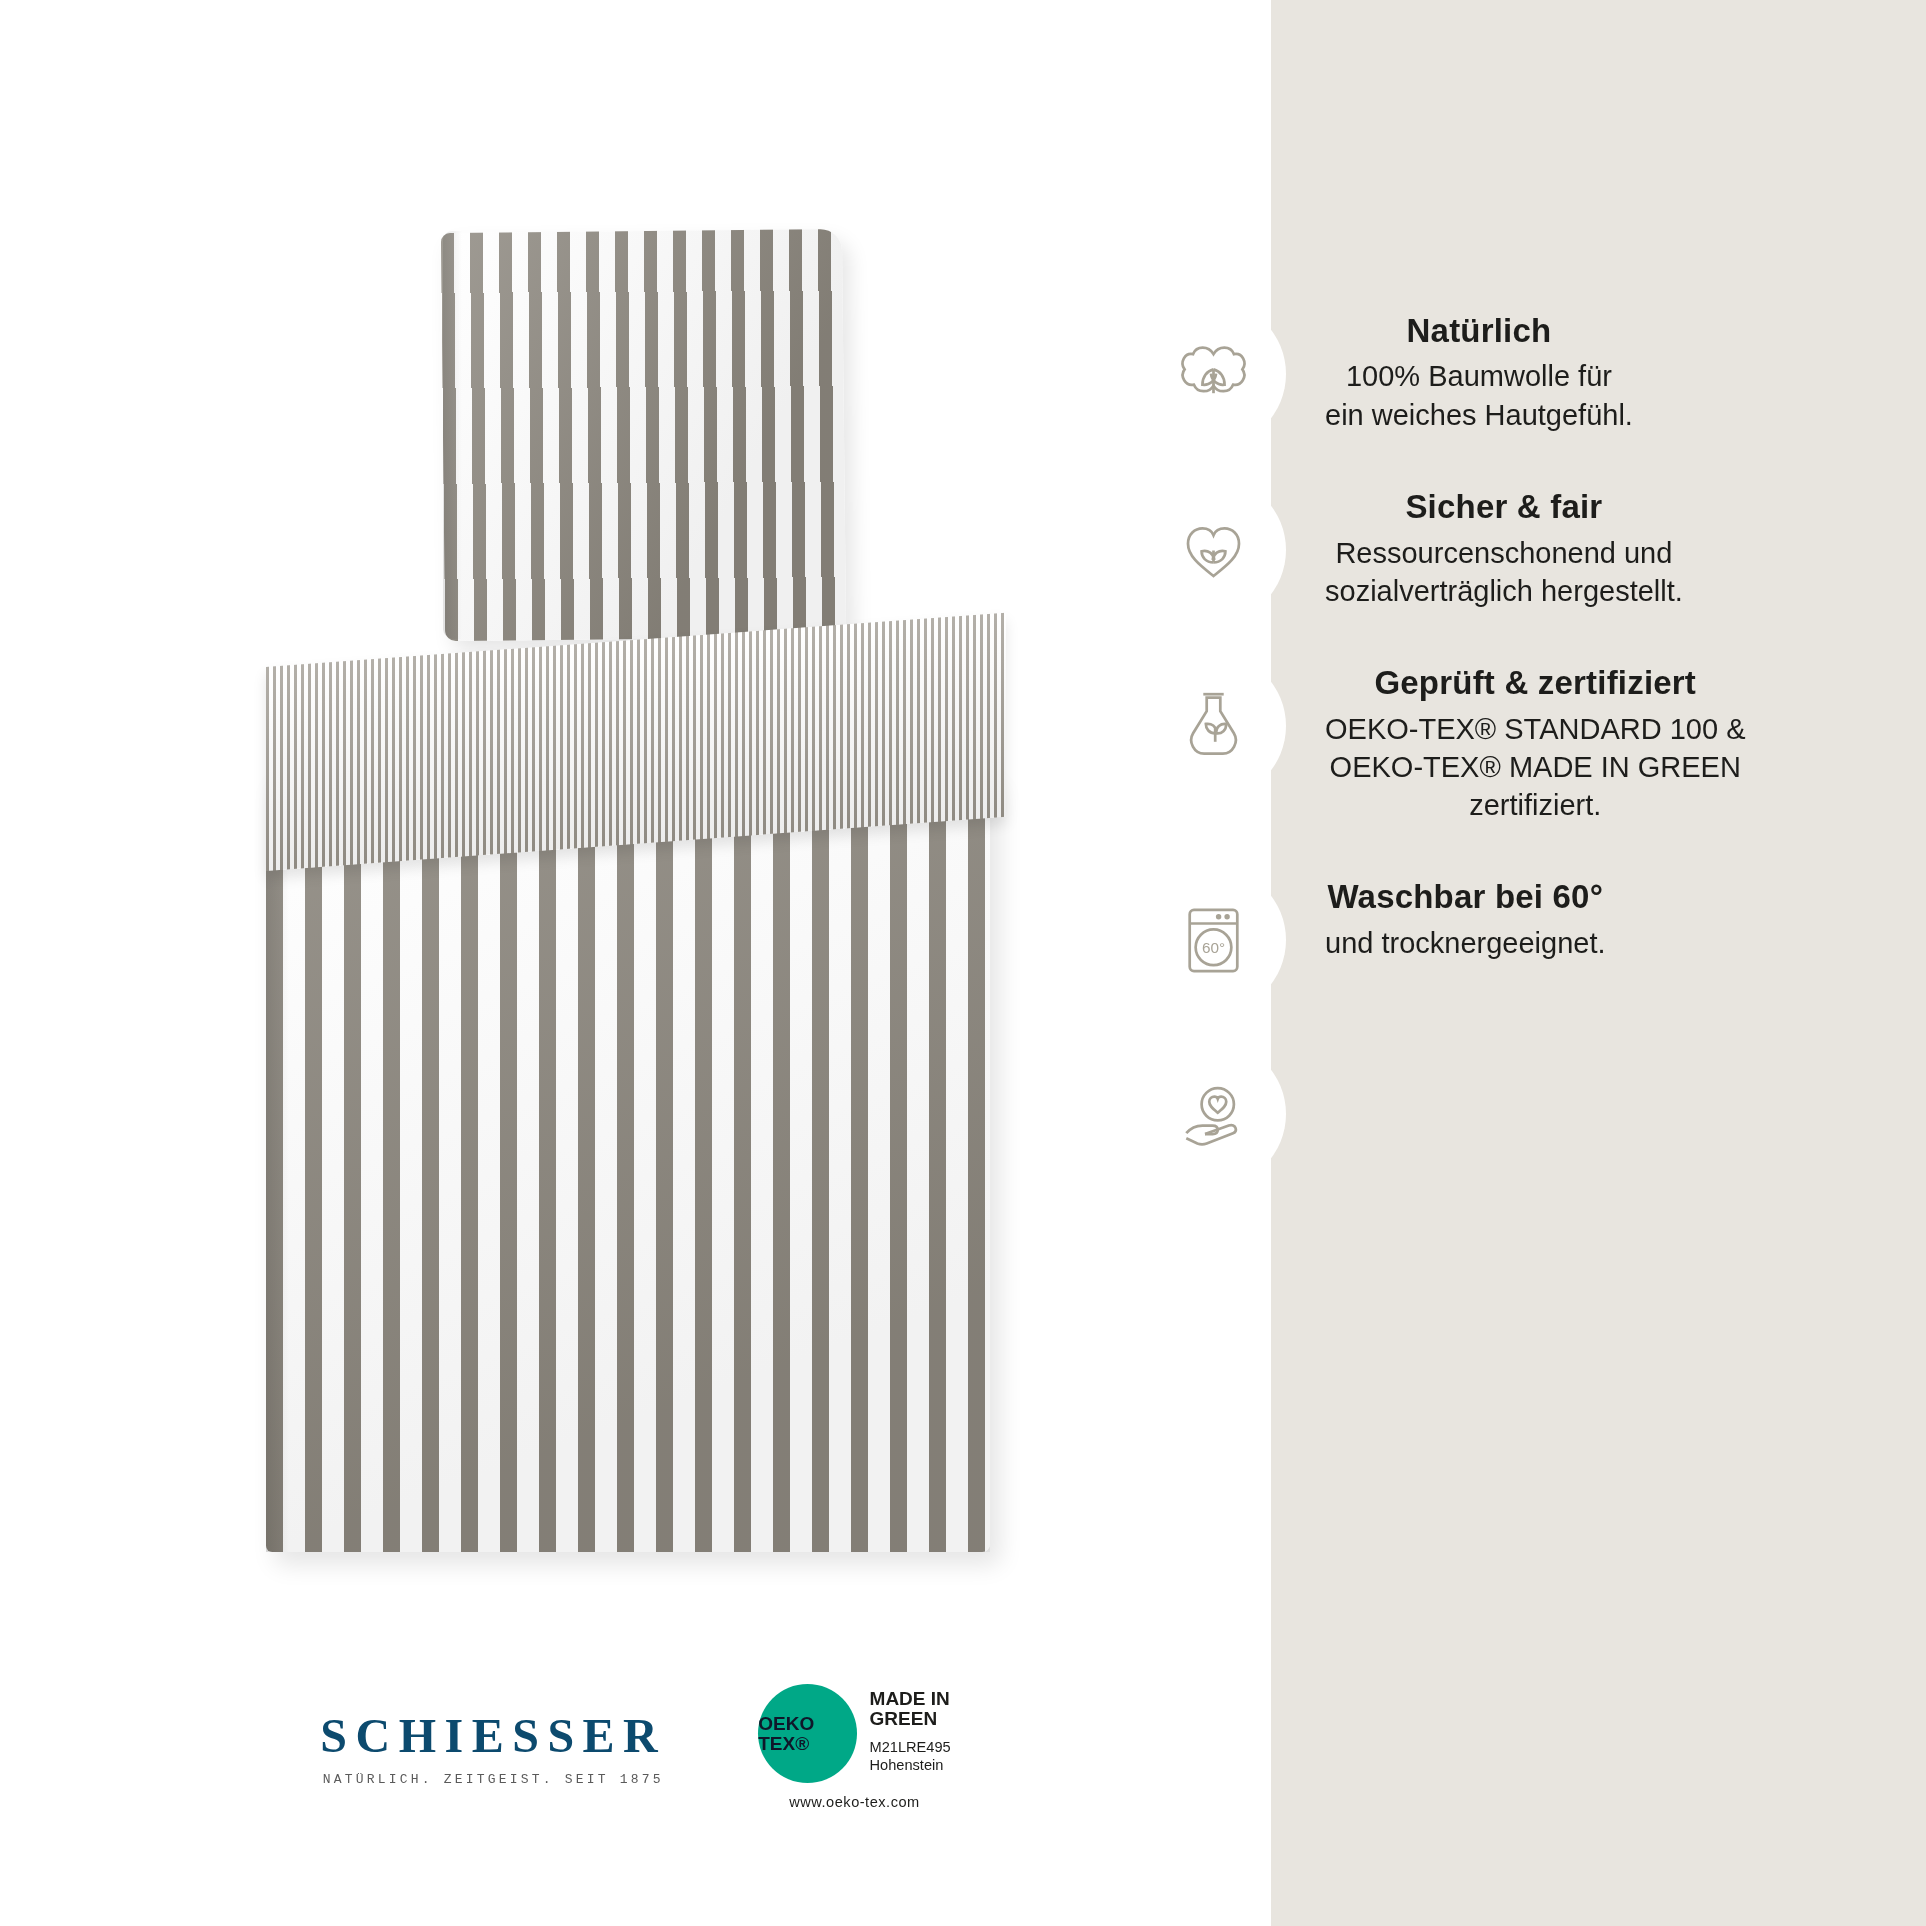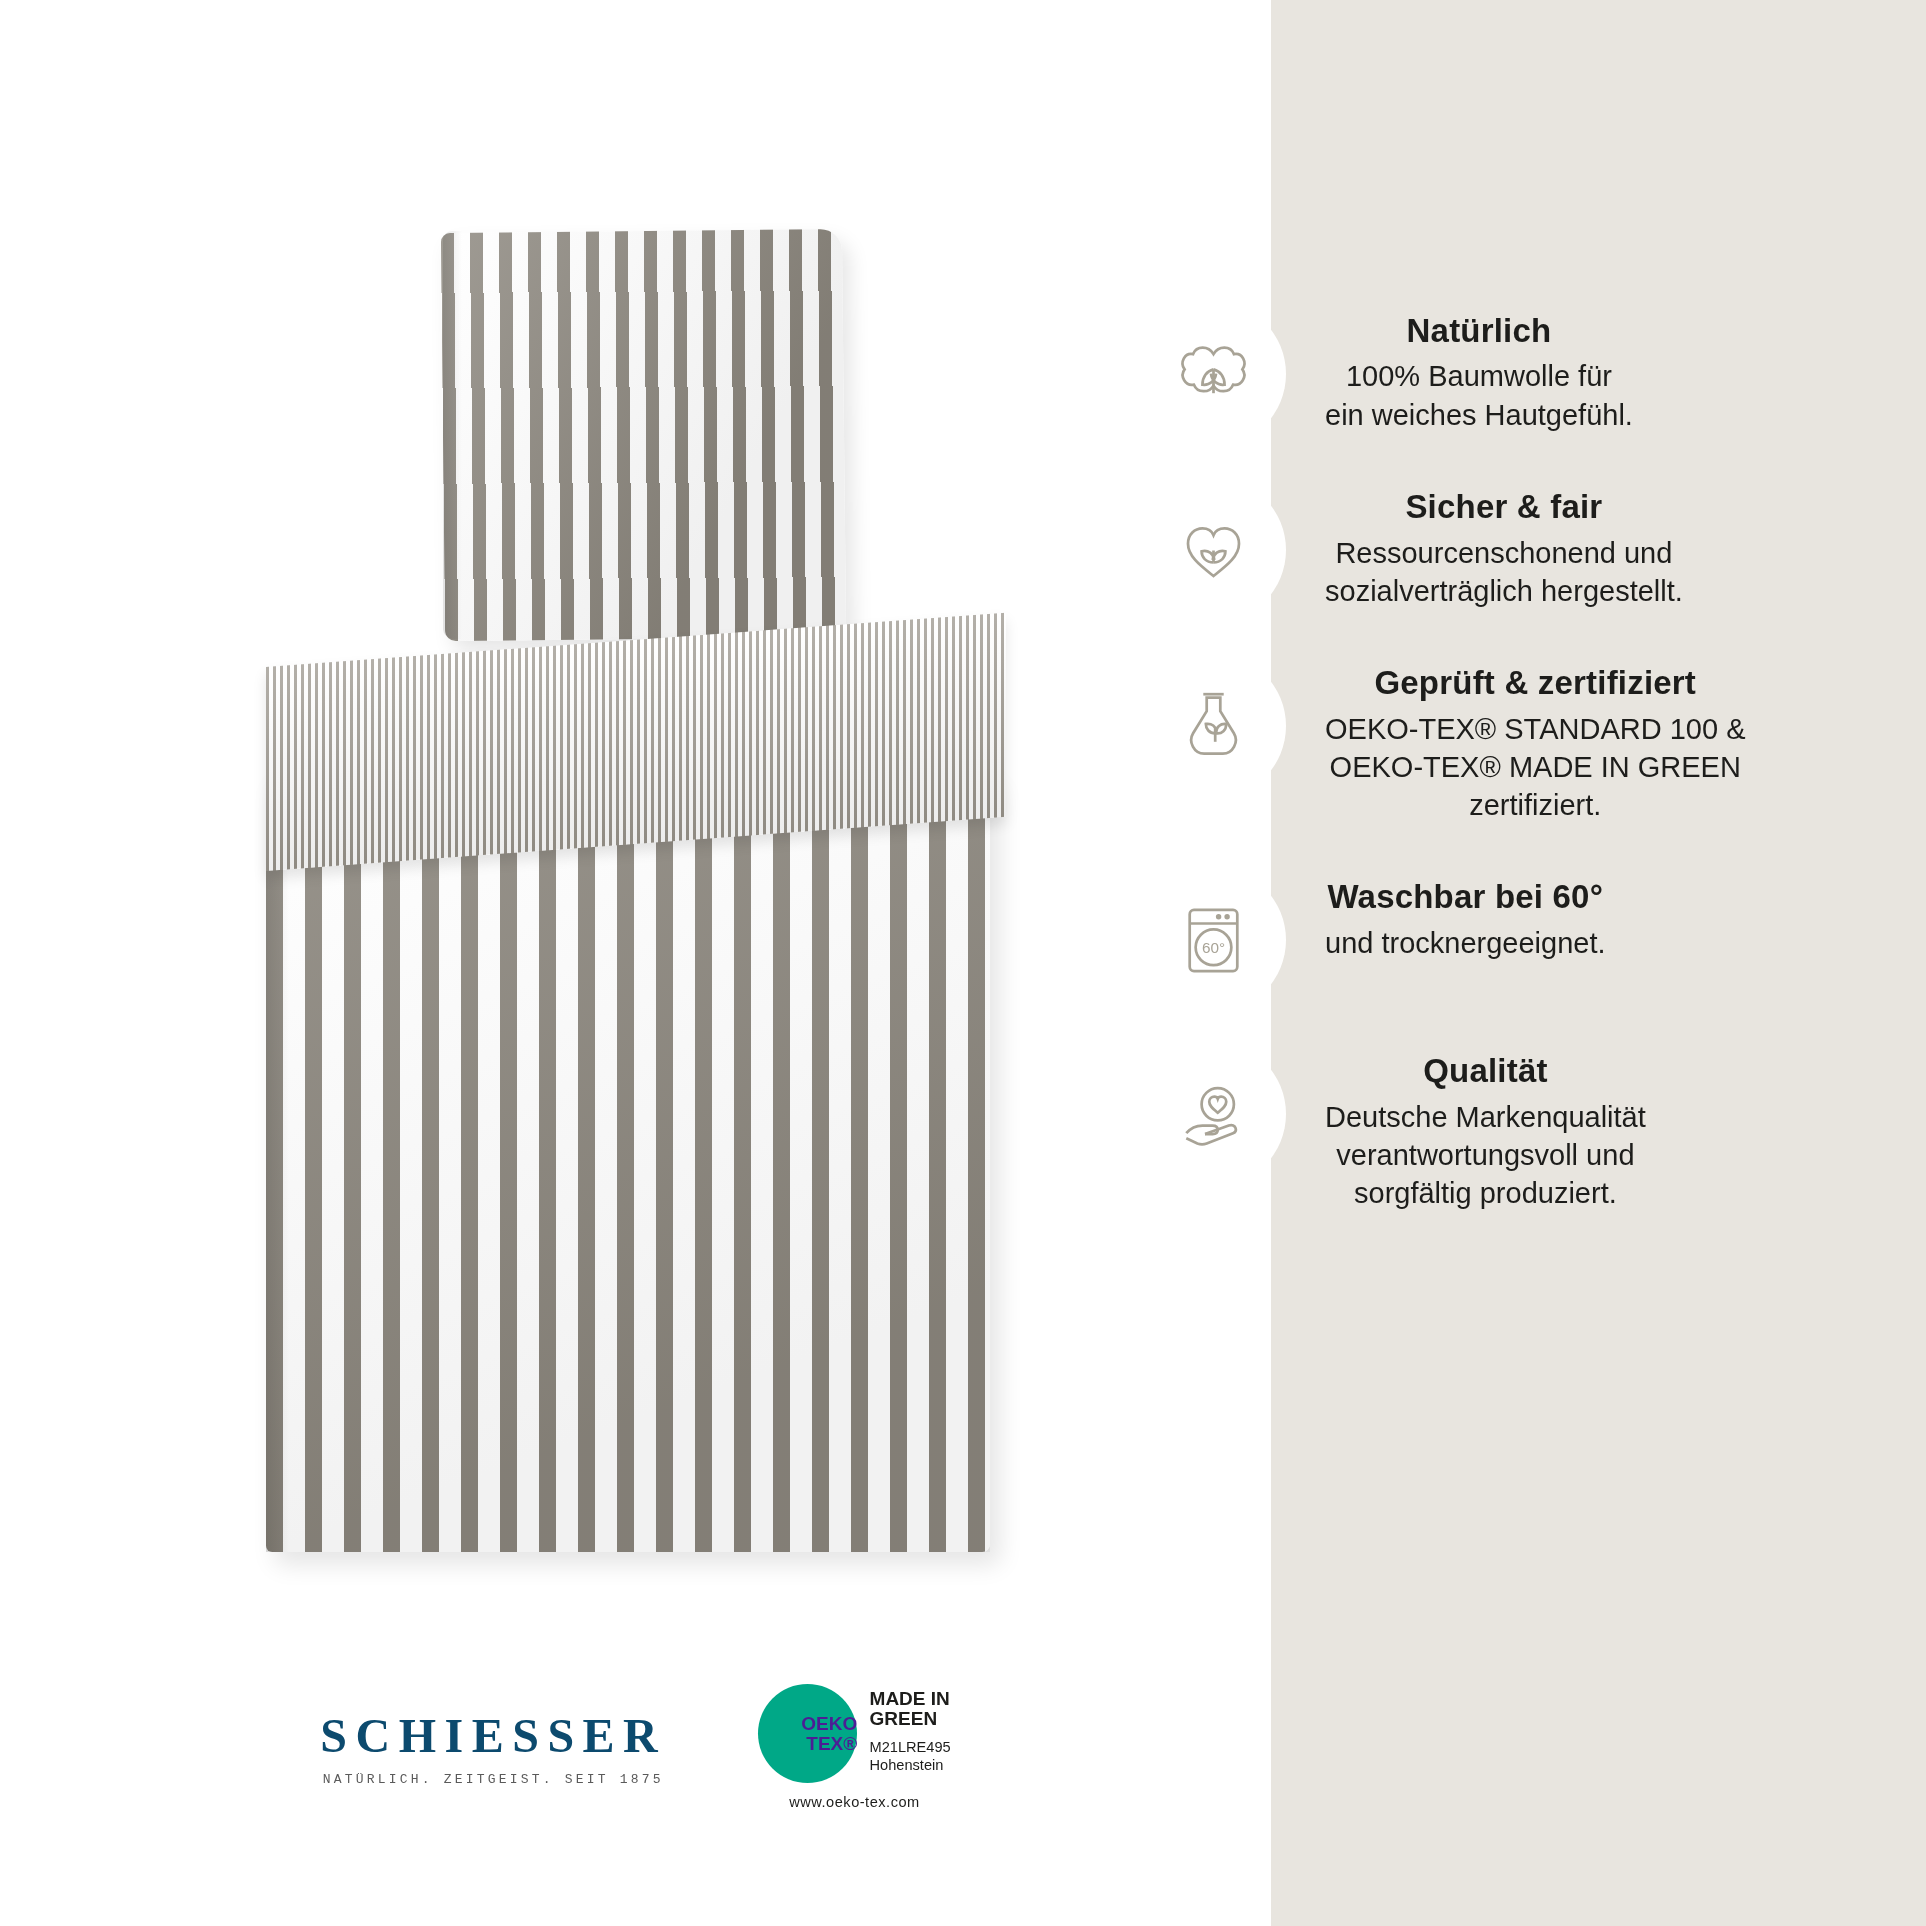--- a/index.html
+++ b/index.html
@@ -203,24 +203,24 @@
   .oeko {
     display: flex;
     align-items: flex-start;
     gap: 12.3px;
   }
   .oeko-circle {
     width: 99px;
     height: 99px;
     border-radius: 50%;
     background: #00a887;
-    color: #4c1d95;
+    color: #0f172a;
     display: flex;
     flex-direction: column;
-    align-items: flex-end;
+    align-items: flex-start;
     justify-content: center;
     line-height: 1.05;
   }
   .oeko-circle .l1 { font-size: 19px; font-weight: bold; }
   .oeko-circle .l2 { font-size: 19px; font-weight: bold; }
   .oeko-right {
     padding-top: 4.6px;
     color: #1d1d1b;
   }
   .mig {
@@ -330,26 +330,20 @@
     </div>
 
     <div class="feature">
       <div class="bubble">
         <svg width="85" height="85" viewBox="0 0 100 100" fill="none" stroke="#a8a396" stroke-width="3.2">
           <circle cx="55" cy="38" r="19"></circle>
           <path d="M55 48c-6-5-10-8-10-13 0-4 3-6 6-6 2 0 3.5 1 4 2.5.5-1.5 2-2.5 4-2.5 3 0 6 2 6 6 0 5-4 8-10 13z"></path>
           <path d="M18 72c5-6 12-9 19-9h12c4 0 6 2 6 5s-2 5-6 5h-9"></path>
           <path d="M40 73l28-10c4-1.5 7 0 8 3 1 3-.5 5-3 6L42 84c-4 1.5-7 1.5-11 0l-13-6"></path>
         </svg>
-      </div>
-      <div class="feature-text">
-        <h3 class="feature-title">Qualität</h3>
-        <p class="feature-desc">Deutsche Markenqualität
-verantwortungsvoll und
-sorgfältig produziert.</p>
       </div>
     </div>
 
   </div>
 
   <div class="footer">
     <div class="schiesser">
       <div class="schiesser-name">SCHIESSER</div>
       <div class="schiesser-claim">NATÜRLICH. ZEITGEIST. SEIT 1875</div>
     </div>

